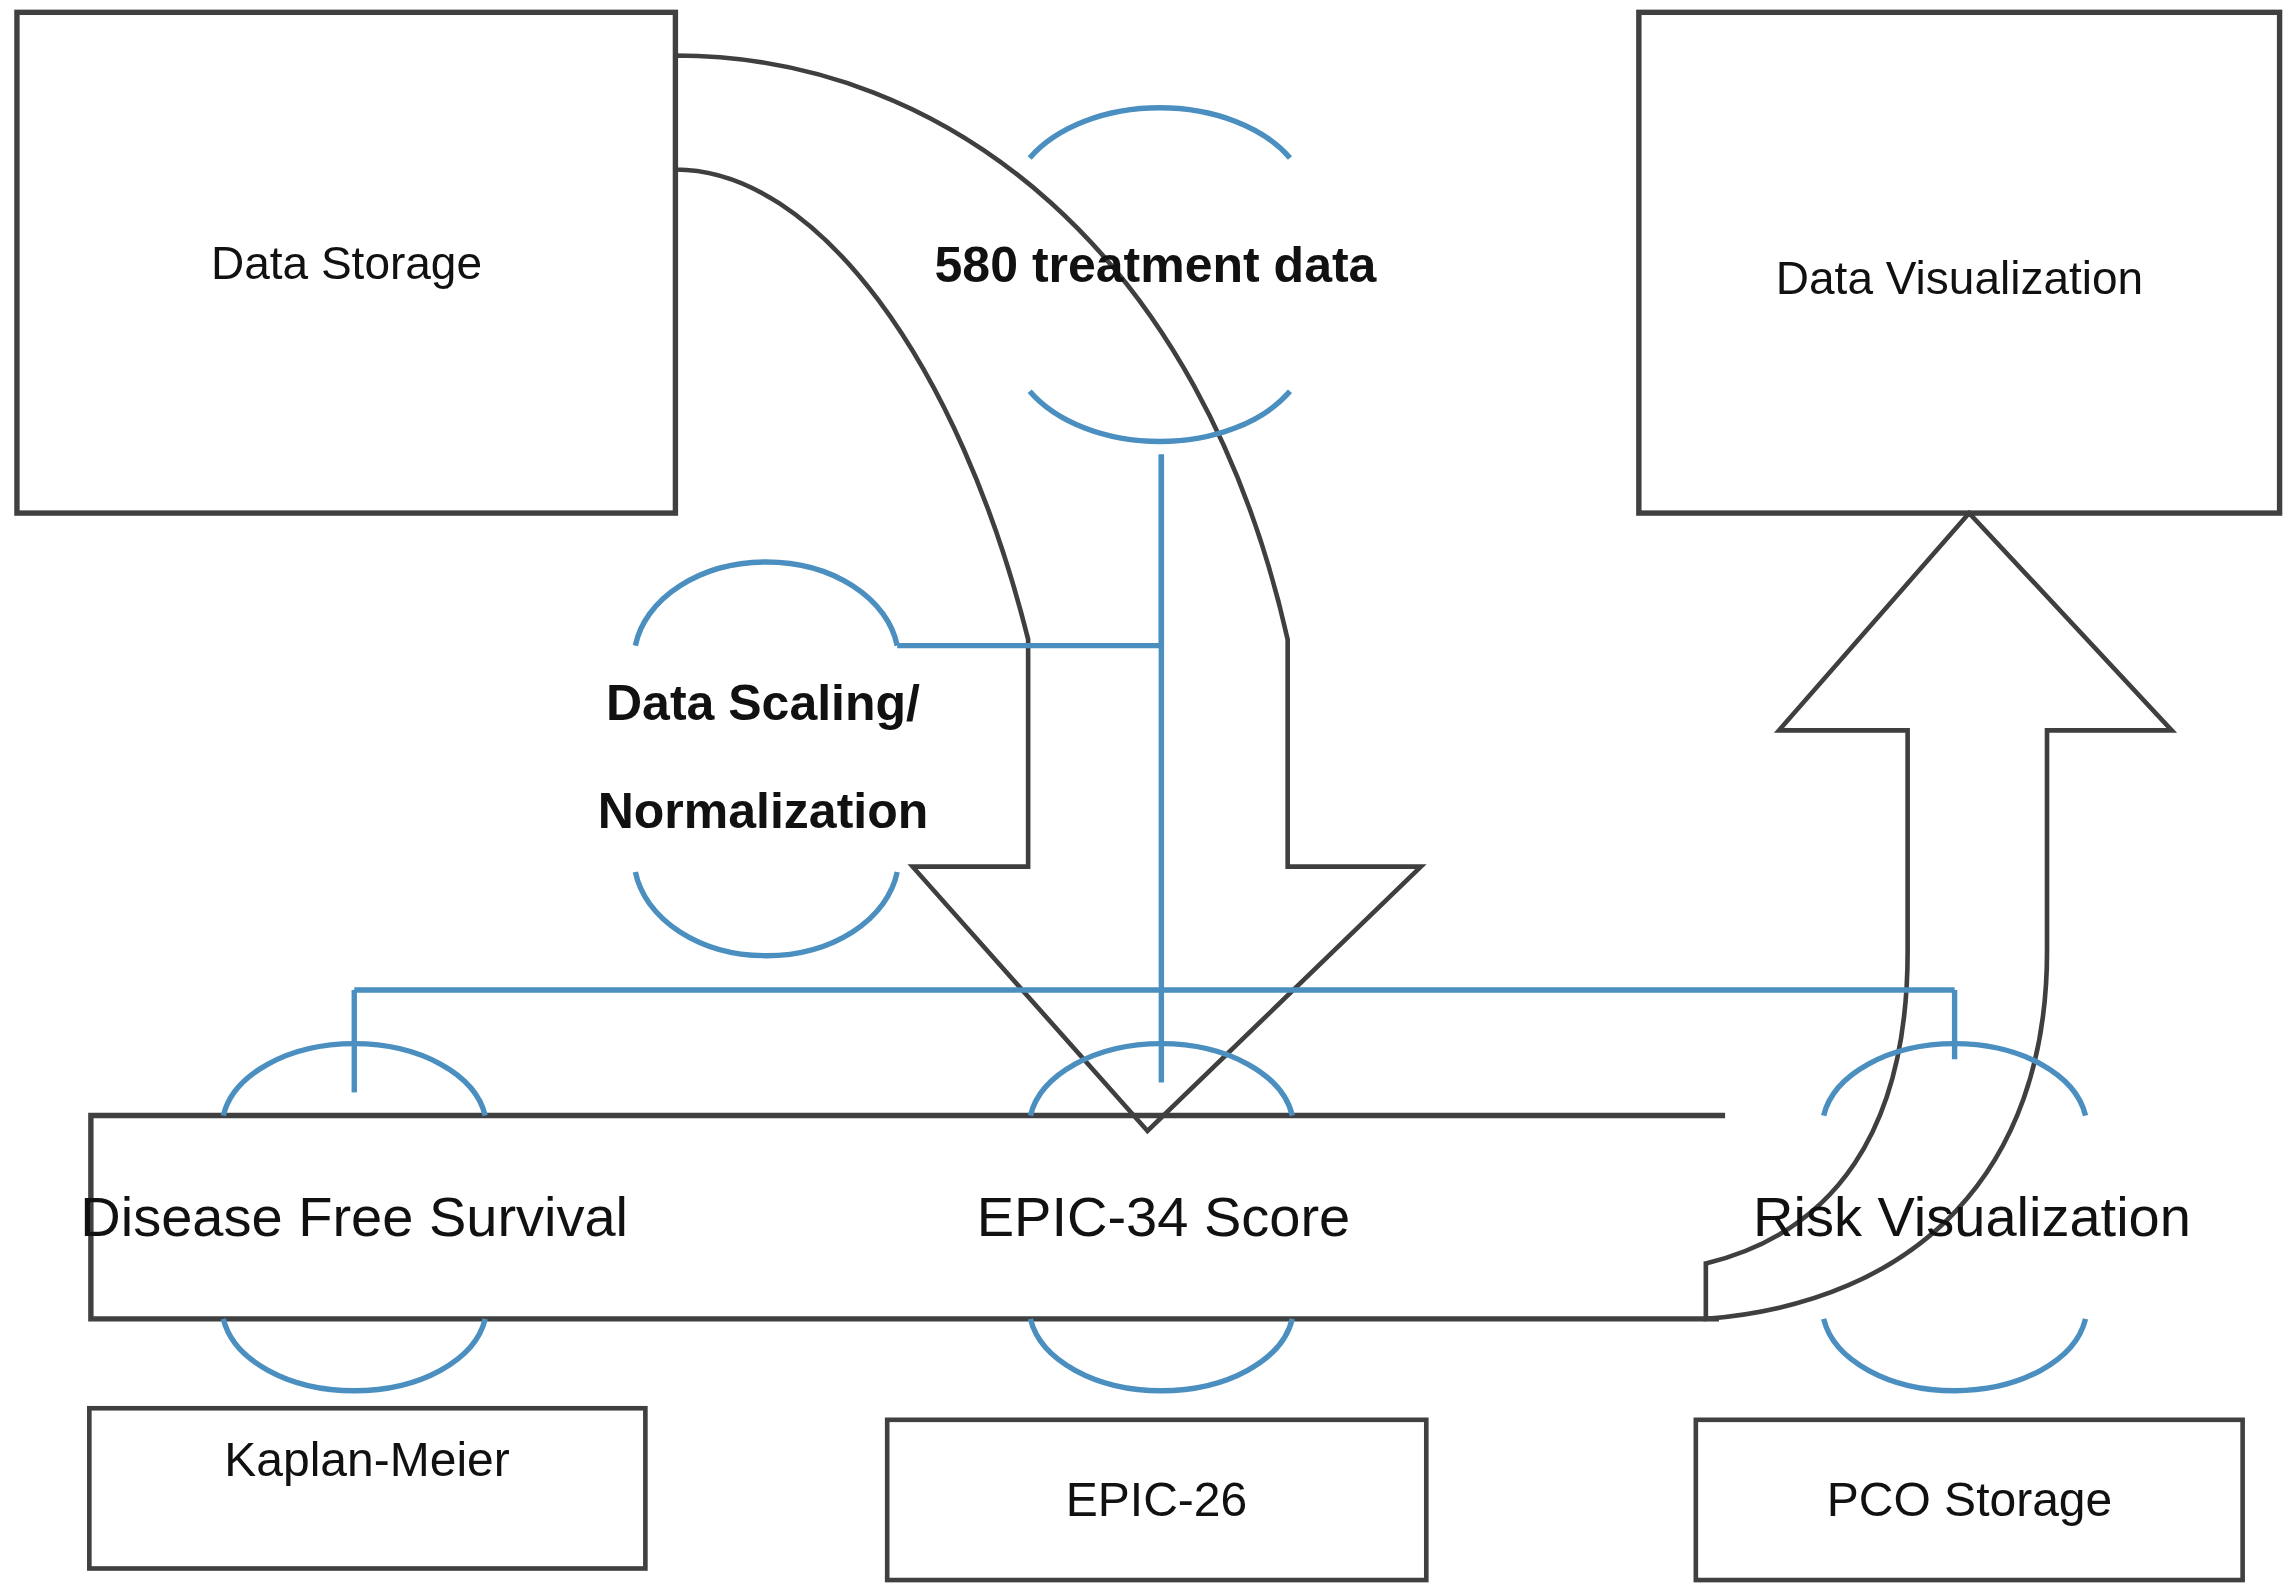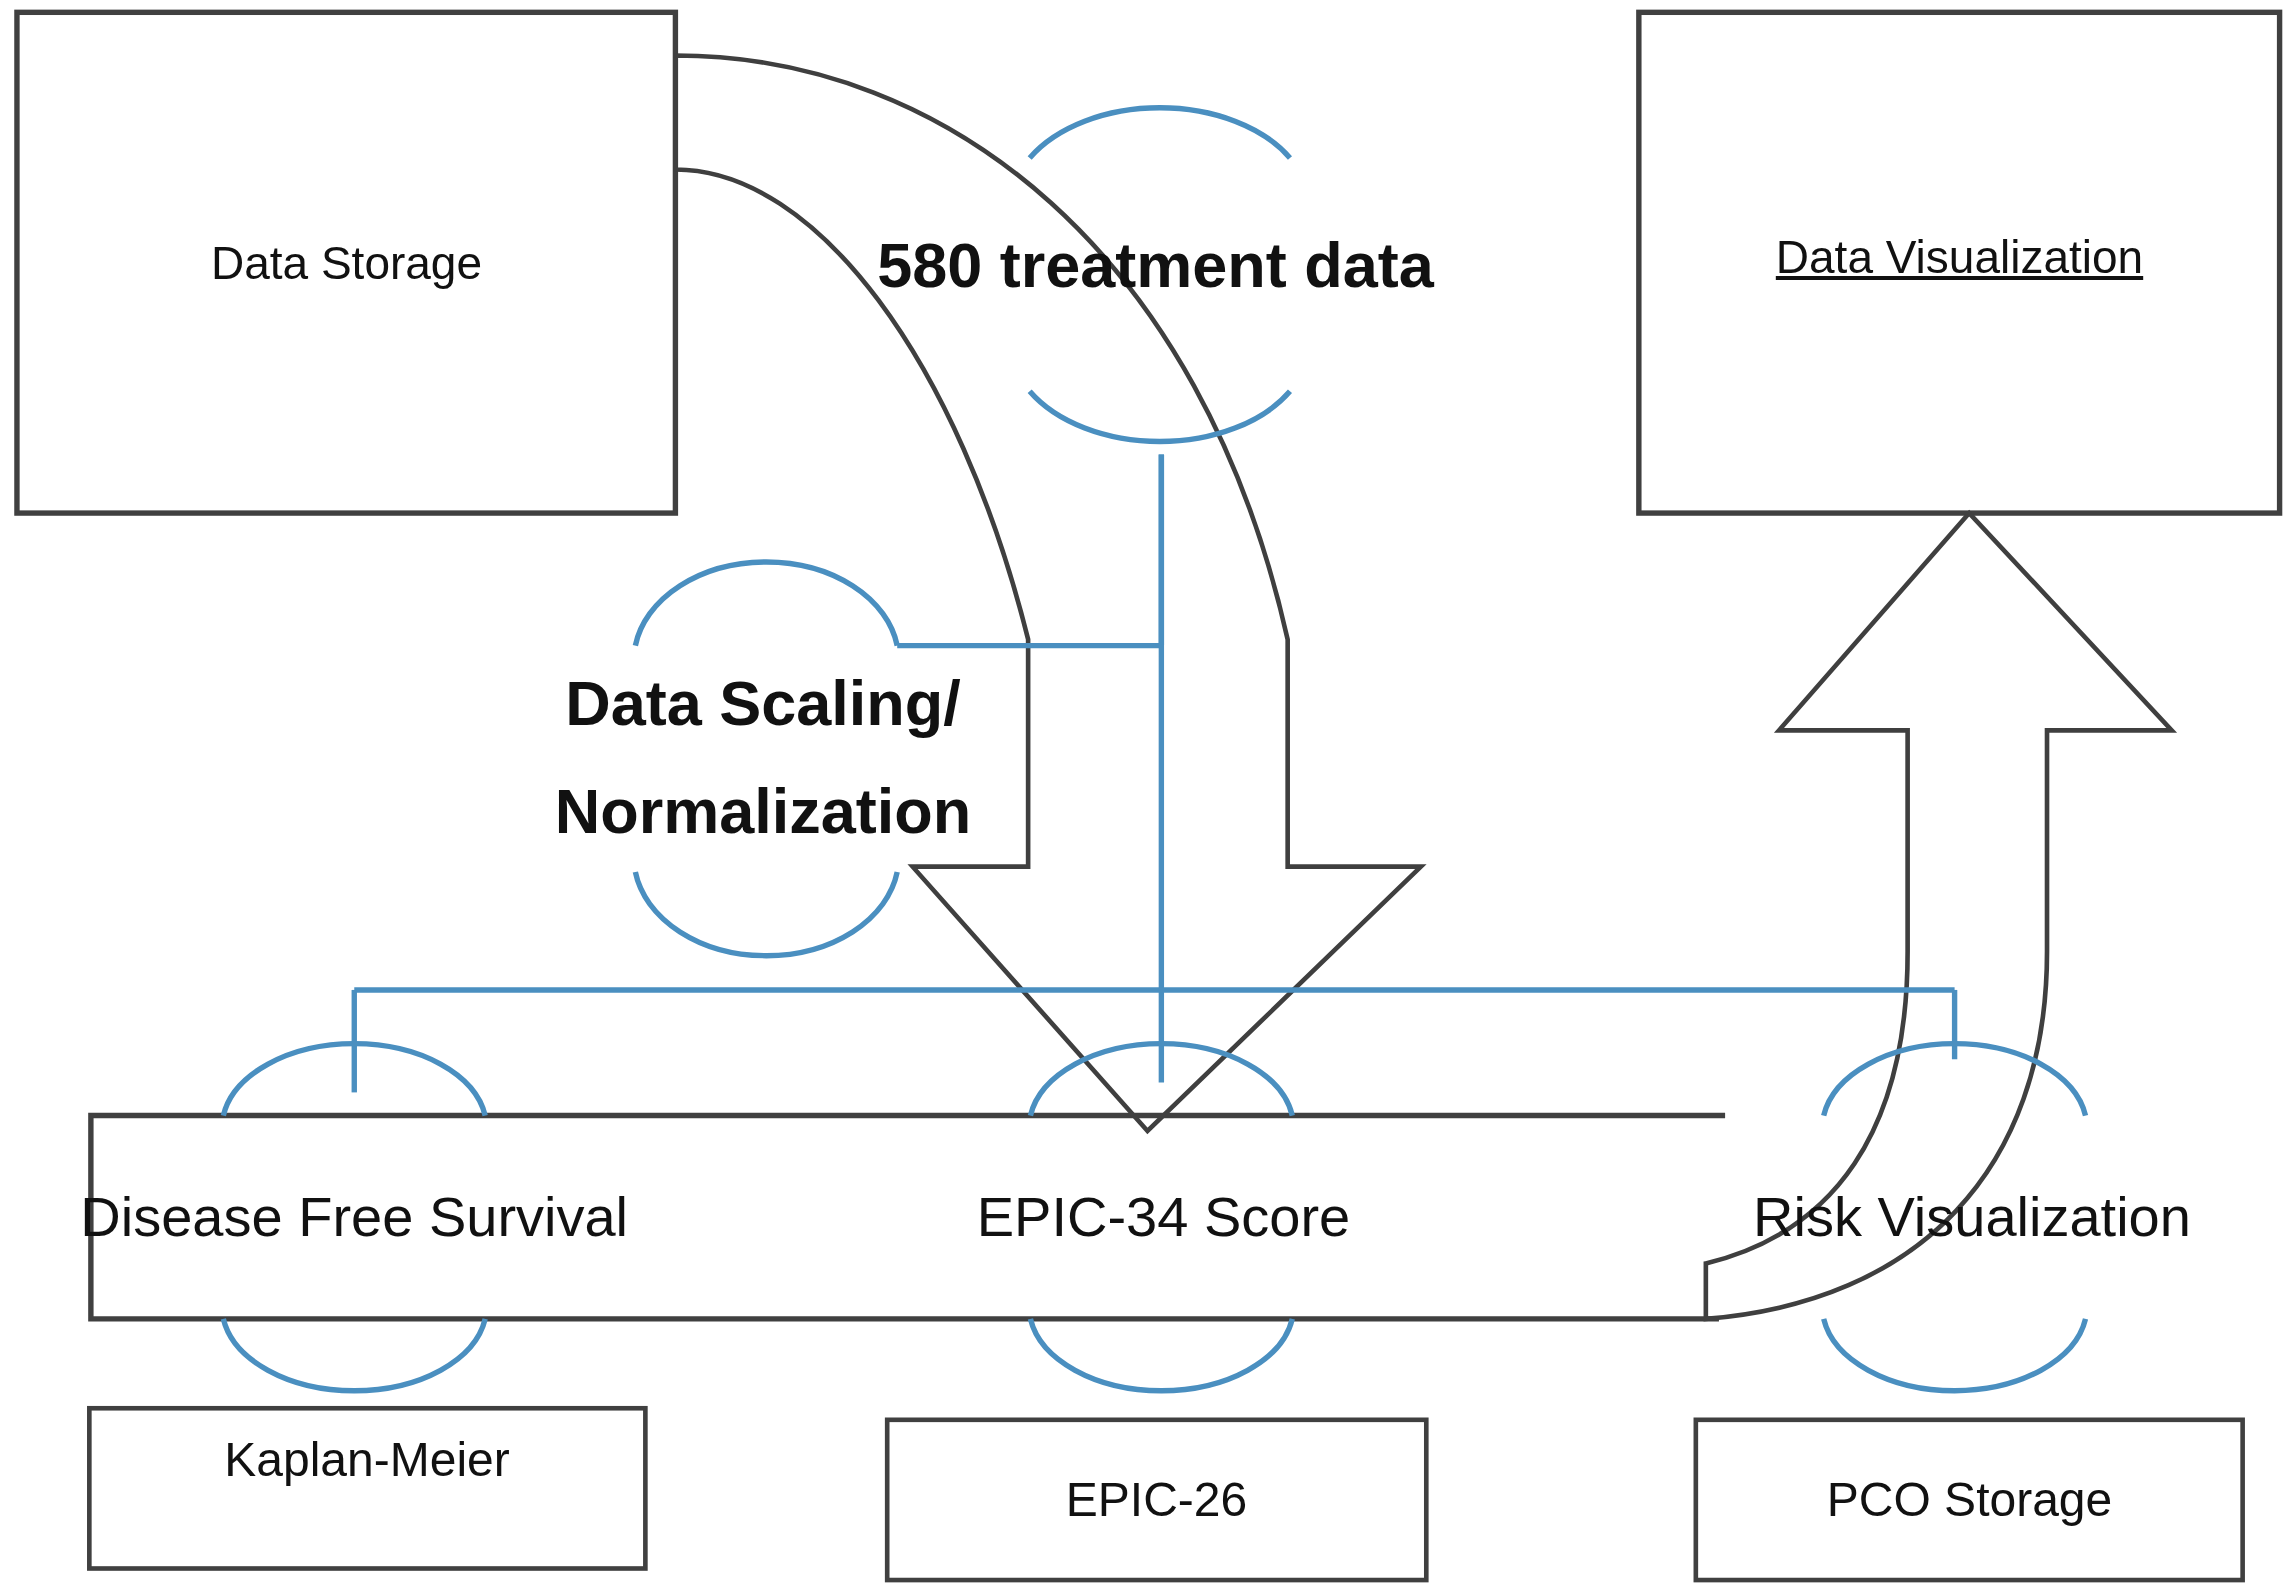--- a/index.html
+++ b/index.html
@@ -50,21 +50,21 @@
     color: #111111;
     font-family: "Liberation Sans", sans-serif;
     white-space: nowrap;
     line-height: 1.18;
   }
   .lbl-box {
     font-size: 46px;
     text-align: center;
   }
   .lbl-big {
-    font-size: 63px;
+    font-size: 50px;
     font-weight: 700;
   }
   .lbl-band {
     font-size: 56px;
   }
   .lbl-small {
     font-size: 48px;
     text-align: center;
   }
   .centerer {
@@ -140,21 +140,21 @@
 
     <path class="blue-stroke" d="M 1338 1448 A 172 110 0 0 1 1678 1448"></path>
     <path class="blue-stroke" d="M 1338 1712 A 172 110 0 0 0 1678 1712"></path>
 
     <path class="blue-stroke" d="M 2368 1448 A 172 110 0 0 1 2708 1448"></path>
     <path class="blue-stroke" d="M 2368 1712 A 172 110 0 0 0 2708 1712"></path>
   </svg>
 
   <div class="centerer lbl lbl-box" style="left:17px; top:12.3px; width:659px; height:501px;">Data Storage</div>
 
-  <div class="centerer lbl lbl-box" style="left:1639px; top:7px; width:641px; height:501px;text-decoration:underline;">Data Visualization</div>
+  <div class="centerer lbl lbl-box" style="left:1639px; top:28px; width:641px; height:501px;">Data Visualization</div>
 
   <div class="centerer lbl lbl-big" style="left:809px; top:223px; width:693px; height:85px;">580 treatment data</div>
 
   <div class="centerer lbl lbl-big" style="left:532px; top:651px; width:462px; height:73px;margin-top:16px;">Data Scaling/</div>
 
   <div class="centerer lbl lbl-big" style="left:532px; top:759px; width:462px; height:73px;margin-top:16px;">Normalization</div>
 
   <div class="centerer lbl lbl-band" style="left:7.7px; top:1179px; width:693px; height:77px;">Disease Free Survival</div>
 
   <div class="centerer lbl lbl-band" style="left:886px; top:1179px; width:555px; height:77px;">EPIC-34 Score</div>

